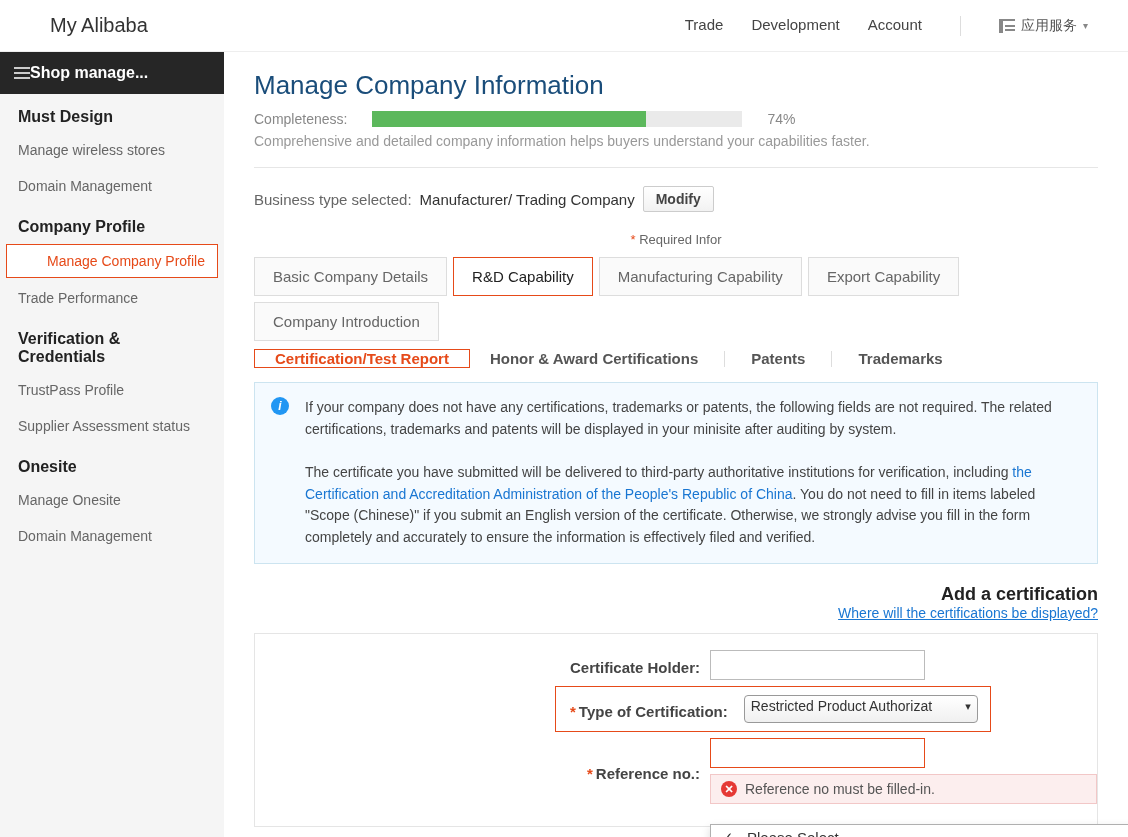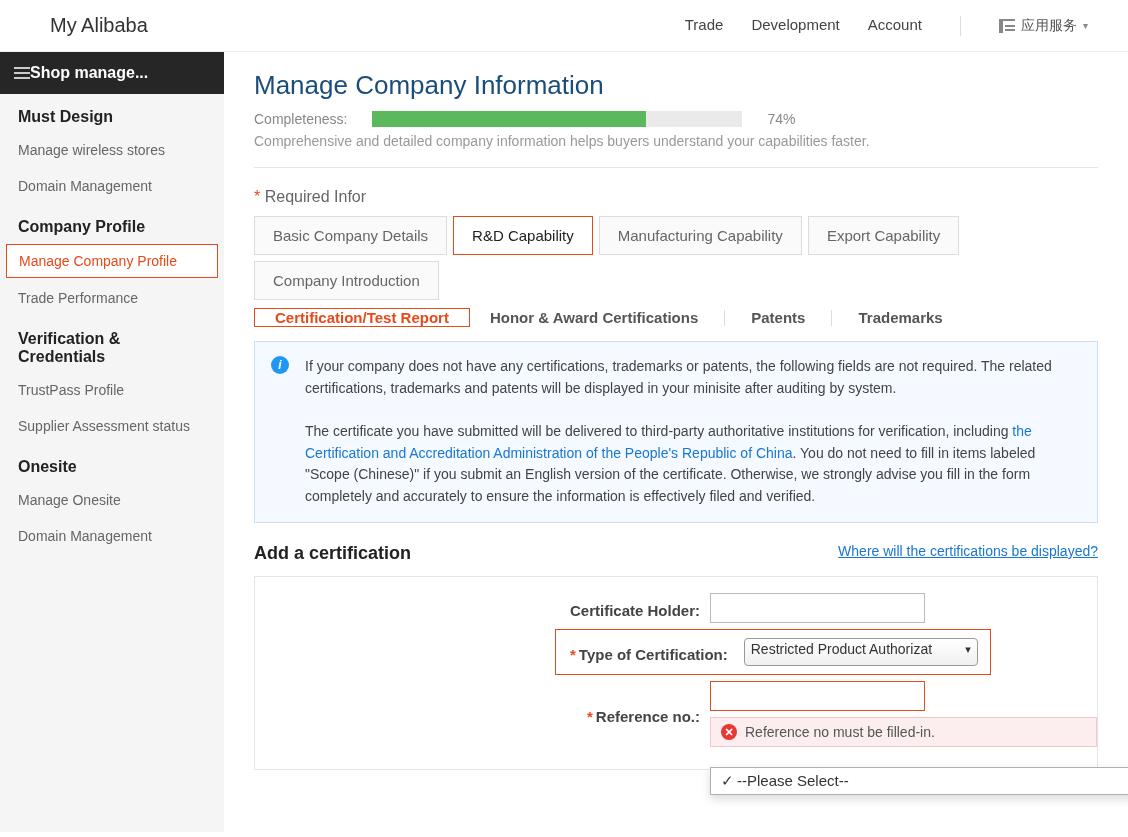--- a/index.html
+++ b/index.html
@@ -18,51 +18,51 @@
     
     .layout { display: flex; }
     
     .sidebar { width: 224px; background: #f5f5f5; min-height: 780px; }
     .sidebar-head { background: #262626; color: #fff; padding: 12px 14px; font-size: 16px; font-weight: bold; display: flex; align-items: center; position: relative; }
     .sidebar-head::after { content: ''; position: absolute; right: -12px; top: 0; width: 0; height: 0; border-left: 12px solid #262626; border-top: 22px solid transparent; border-bottom: 22px solid transparent; display: none;}
     .menu-icon { display: inline-flex; flex-direction: column; gap: 3px; }
     .menu-icon span { width: 16px; height: 2px; background: #ccc; }
     .sidebar-section { padding: 14px 18px 6px; font-size: 16px; font-weight: bold; color: #222; }
     .sidebar-item { padding: 10px 18px; font-size: 14px; color: #666; cursor: pointer; }
-    .sidebar-item.active { border: 1px solid #e64a19; color: #e64a19; margin: 2px 6px; padding: 8px 12px; background: #fff; }
+    .sidebar-item.active { border: 1px solid #e64a19; color: #e64a19; margin: 2px 6px; padding: 8px 12px; background: #fff; text-align: right; }
     
     .main { flex: 1; padding: 18px 30px; }
     .page-title { font-size: 26px; color: #1a4d7a; font-weight: 500; margin-bottom: 10px; }
     .completeness-row { display: flex; align-items: center; gap: 25px; font-size: 14px; color: #888; margin-bottom: 6px; }
     .progress-bar { width: 370px; height: 16px; background: #eaeaea; position: relative; }
     .progress-fill { height: 100%; background: #5cb85c; }
     .subtext { color: #999; font-size: 14px; margin-bottom: 18px; }
     
     hr.div { border: none; border-top: 1px solid #e6e6e6; margin: 12px 0; }
     
     .biz-row { font-size: 15px; color: #666; margin: 18px 0 6px; display: flex; align-items: center; gap: 8px; }
     .biz-val { color: #333; }
     .btn-modify { border: 1px solid #ccc; background: linear-gradient(#fff, #f2f2f2); padding: 4px 12px; font-size: 14px; cursor: pointer; color: #444; font-weight: bold; border-radius: 2px; }
-    .required-note { text-align: left; color: #666; font-size: 16px; margin: 20px 0 10px; }
+    .required-note { text-align: center; color: #666; font-size: 13px; margin: 20px 0 10px; }
     .required-note .ast { color: #e64a19; }
     
     .tabs { display: flex; flex-wrap: wrap; gap: 6px; margin-bottom: 8px; }
     .tab { border: 1px solid #ddd; padding: 10px 18px; font-size: 15px; font-weight: normal; color: #666; cursor: pointer; background: #fafafa; }
     .tab.active { border: 1px solid #e64a19; color: #222; background: #fff; }
     
     .subtabs { display: flex; align-items: center; gap: 0; margin-bottom: 14px; }
     .subtab { padding: 0 20px; font-size: 15px; font-weight: bold; color: #555; cursor: pointer; }
     .subtab.active { border: 1.5px solid #e64a19; color: #e64a19; }
     .sub-sep { width: 1px; height: 16px; background: #ddd; margin: 0 6px; }
     
     .infobox { border: 1px solid #cce4f0; background: #f4faff; padding: 14px 18px 14px 50px; position: relative; font-size: 14px; color: #444; line-height: 1.55; }
     .infobox .info-icon { position: absolute; left: 16px; top: 14px; width: 18px; height: 18px; border-radius: 50%; background: #2196f3; color: #fff; text-align: center; line-height: 18px; font-size: 12px; font-style: italic; font-weight: bold; }
     .infobox a { color: #1976d2; text-decoration: none; }
     
-    .section-head { display: flex; align-items: flex-start; margin: 20px 0 12px; }
+    .section-head { display: flex; align-items: flex-end; margin: 20px 0 12px; flex-direction: column; }
     .section-title { font-size: 18px; font-weight: bold; color: #222; }
     .section-link { margin-left: auto; color: #1976d2; font-size: 14px; }
     
     .form { border: 1px solid #e5e5e5; border-top: 1px solid #e5e5e5; padding: 16px 0; }
     .form-row { display: flex; align-items: center; margin-bottom: 6px; }
     .form-label { width: 455px; text-align: right; padding-right: 10px; padding-top: 6px; font-size: 15px; font-weight: bold; color: #444; }
     .form-label .ast { color: #e64a19; margin-right: 3px; }
     .form-field { flex: 1; }
     .text-input { width: 215px; height: 30px; border: 1px solid #bbb; padding: 2px 6px; font-size: 14px; }
     .help-text { color: #888; font-size: 14px; margin-top: 4px; }
@@ -135,20 +135,25 @@
       <span>Completeness:</span>
       <div class="progress-bar">
         <div class="progress-fill" style="width:74%"></div>
       </div>
       <span>74%</span>
     </div>
     <div class="subtext">Comprehensive and detailed company information helps buyers understand your capabilities faster.</div>
 
     <hr class="div">
 
+    <div class="biz-row">
+      <span>Business type selected:</span>
+      <span class="biz-val">Manufacturer/ Trading Company</span>
+      <button class="btn-modify">Modify</button>
+    </div>
     <div class="required-note"><span class="ast">*</span> <span>Required Infor</span></div>
 
     <div class="tabs">
       <div class="tab">Basic Company Details</div>
       <div class="tab active">R&amp;D Capability</div>
       <div class="tab">Manufacturing Capability</div>
       <div class="tab">Export Capability</div>
       <div class="tab">Company Introduction</div>
     </div>
 

